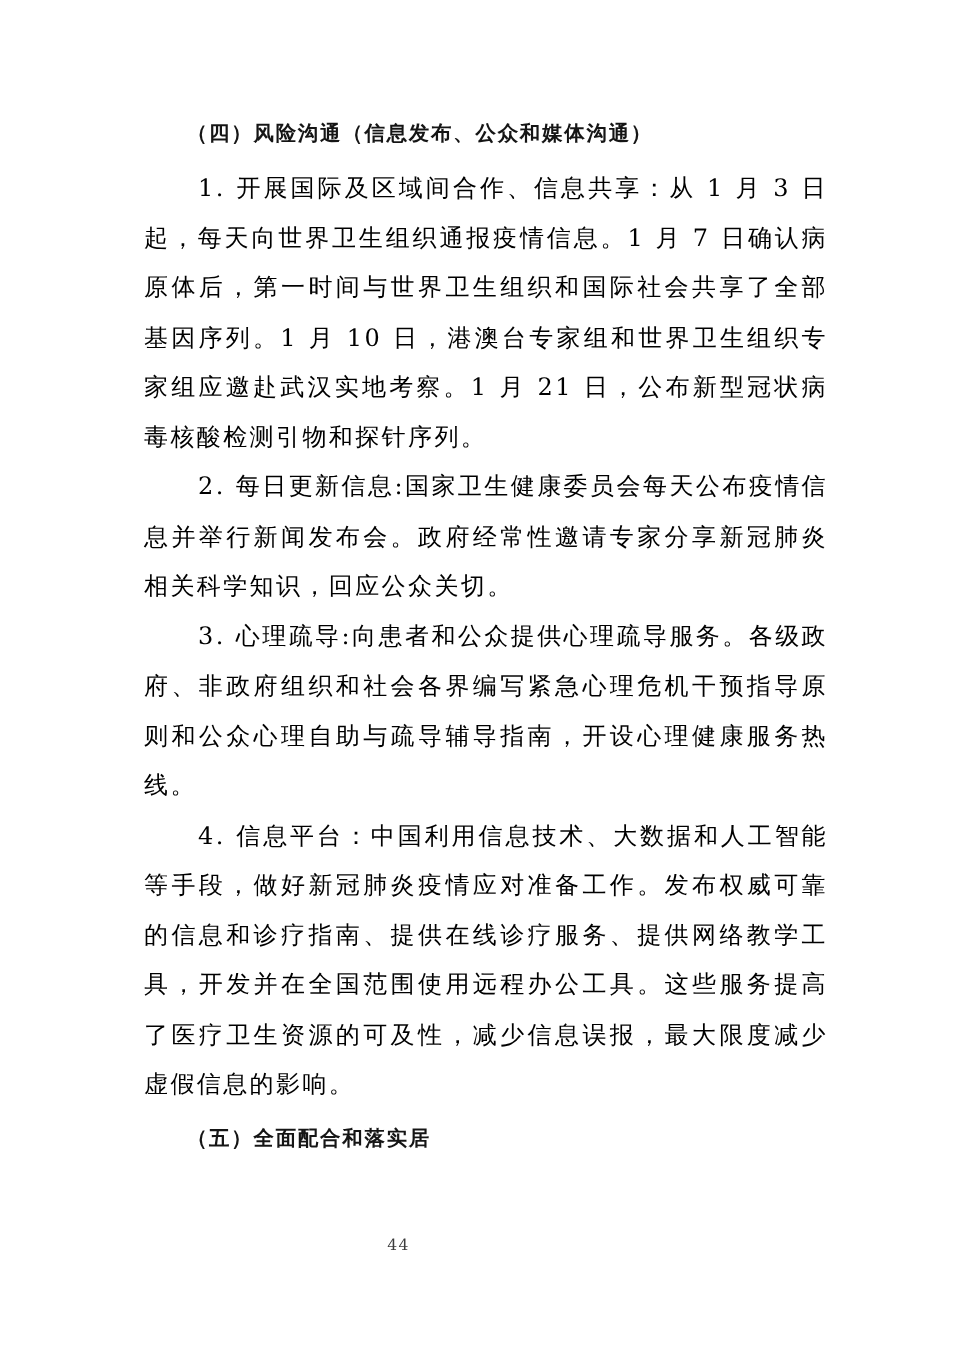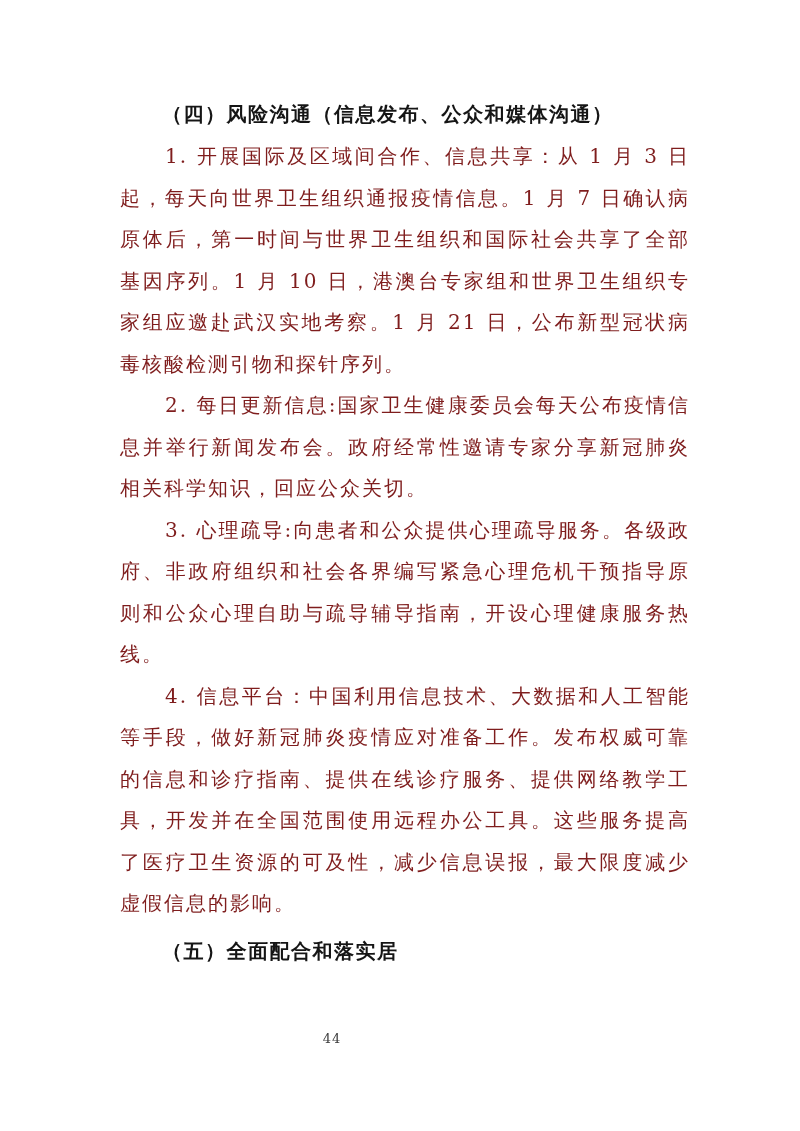--- a/index.html
+++ b/index.html
@@ -23,38 +23,39 @@
     height: 1131px;
     background: #ffffff;
   }
   .text-column {
     position: absolute;
     top: 92px;
     left: 120px;
     width: 570px;
   }
   .section-heading {
-    font-size: 20px;
+    font-size: 17px;
     font-weight: bold;
     line-height: 44px;
     margin: 0;
     padding: 0;
     text-indent: 2.1em;
     letter-spacing: 1.5px;
     color: #151515;
+    font-family: Liberation Mono, monospace;
   }
   .para {
     font-size: 20px;
     line-height: 41.5px;
     margin: 0;
     padding: 0;
     text-align: justify;
     text-indent: 2.25em;
     letter-spacing: 2px;
-    color: #7f1d1d;
+    color: #000000;
   }
   .heading-gap {
     margin-top: 4px;
     margin-bottom: 3px;
   }
   .page-number {
     position: absolute;
     top: 1031px;
     left: 0;
     width: 664px;

